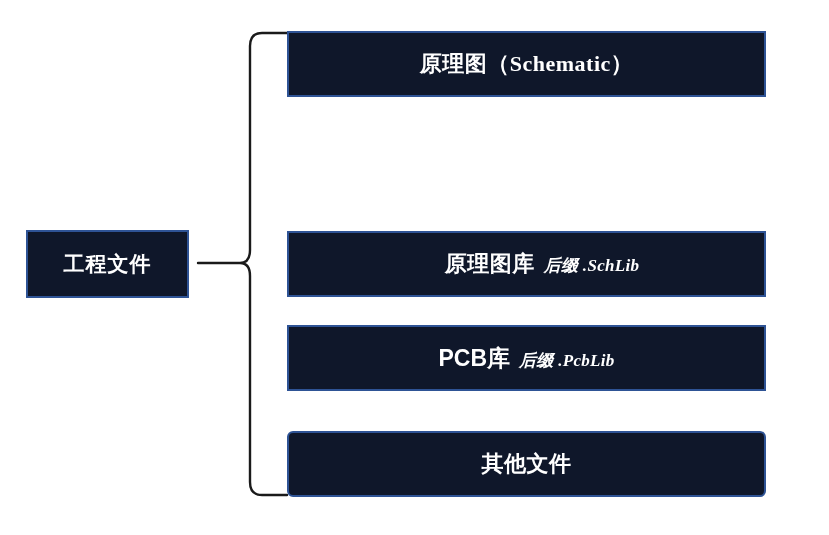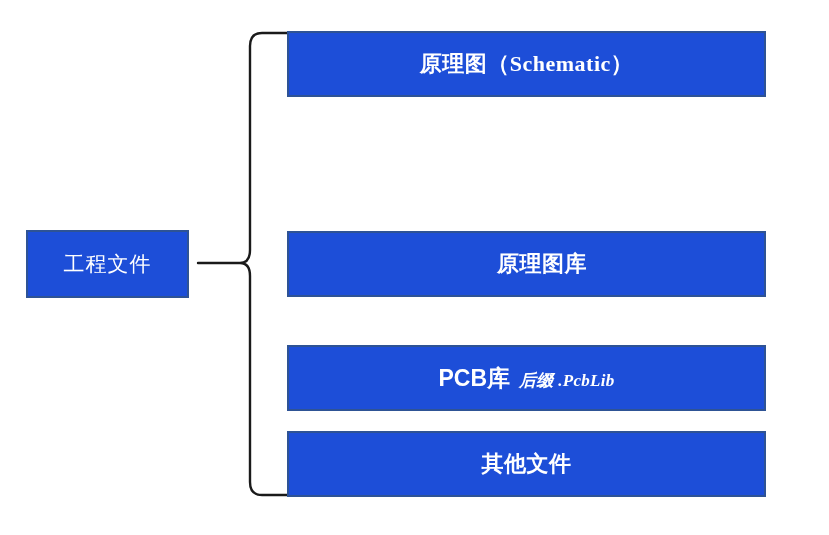--- a/index.html
+++ b/index.html
@@ -14,55 +14,55 @@
     height: 535px;
     background: #ffffff;
     overflow: hidden;
     font-family: "Liberation Serif", "DejaVu Serif", serif;
   }
 
   
   .node {
     position: absolute;
     box-sizing: border-box;
-    background: #1d4ed8;
+    background: #0f172a;
     border: 2px solid #2E5395;
     color: #ffffff;
     display: flex;
     align-items: center;
     justify-content: center;
     white-space: nowrap;
     user-select: none;
   }
 
   
   #root-node {
     left: 26px;
     top: 230px;
     width: 163px;
     height: 68px;
   }
   #root-node .node-title {
     font-family: "Liberation Serif", "DejaVu Serif", serif;
-    font-weight: normal;
+    font-weight: bold;
     font-size: 21px;
     letter-spacing: 1px;
   }
 
   
   .child-node {
     left: 287px;
     width: 479px;
     height: 66px;
   }
   #child-node-0 { top: 31px;  }
   #child-node-1 { top: 131px; }
   #child-node-2 { top: 231px; padding-left: 31px; }
-  #child-node-3 { top: 345px; }
-  #child-node-4 { top: 431px; }
+  #child-node-3 { top: 325px; }
+  #child-node-4 { top: 431px; border-radius: 6px; }
 
   .node-inner {
     display: flex;
     align-items: baseline;
     justify-content: center;
     gap: 9px;
   }
 
   .node-title {
     font-family: "Liberation Serif", "DejaVu Serif", serif;
@@ -122,20 +122,21 @@
   <div id="child-node-0" class="node child-node">
     <div class="node-inner">
       <span class="node-title">原理图（Schematic）</span>
     </div>
   </div>
 
 
   <div id="child-node-2" class="node child-node">
     <div class="node-inner">
       <span class="node-title">原理图库</span>
+      <span class="node-suffix">后缀 .SchLib</span>
     </div>
   </div>
 
   <div id="child-node-3" class="node child-node">
     <div class="node-inner">
       <span class="node-title sans">PCB库</span>
       <span class="node-suffix">后缀 .PcbLib</span>
     </div>
   </div>
 

